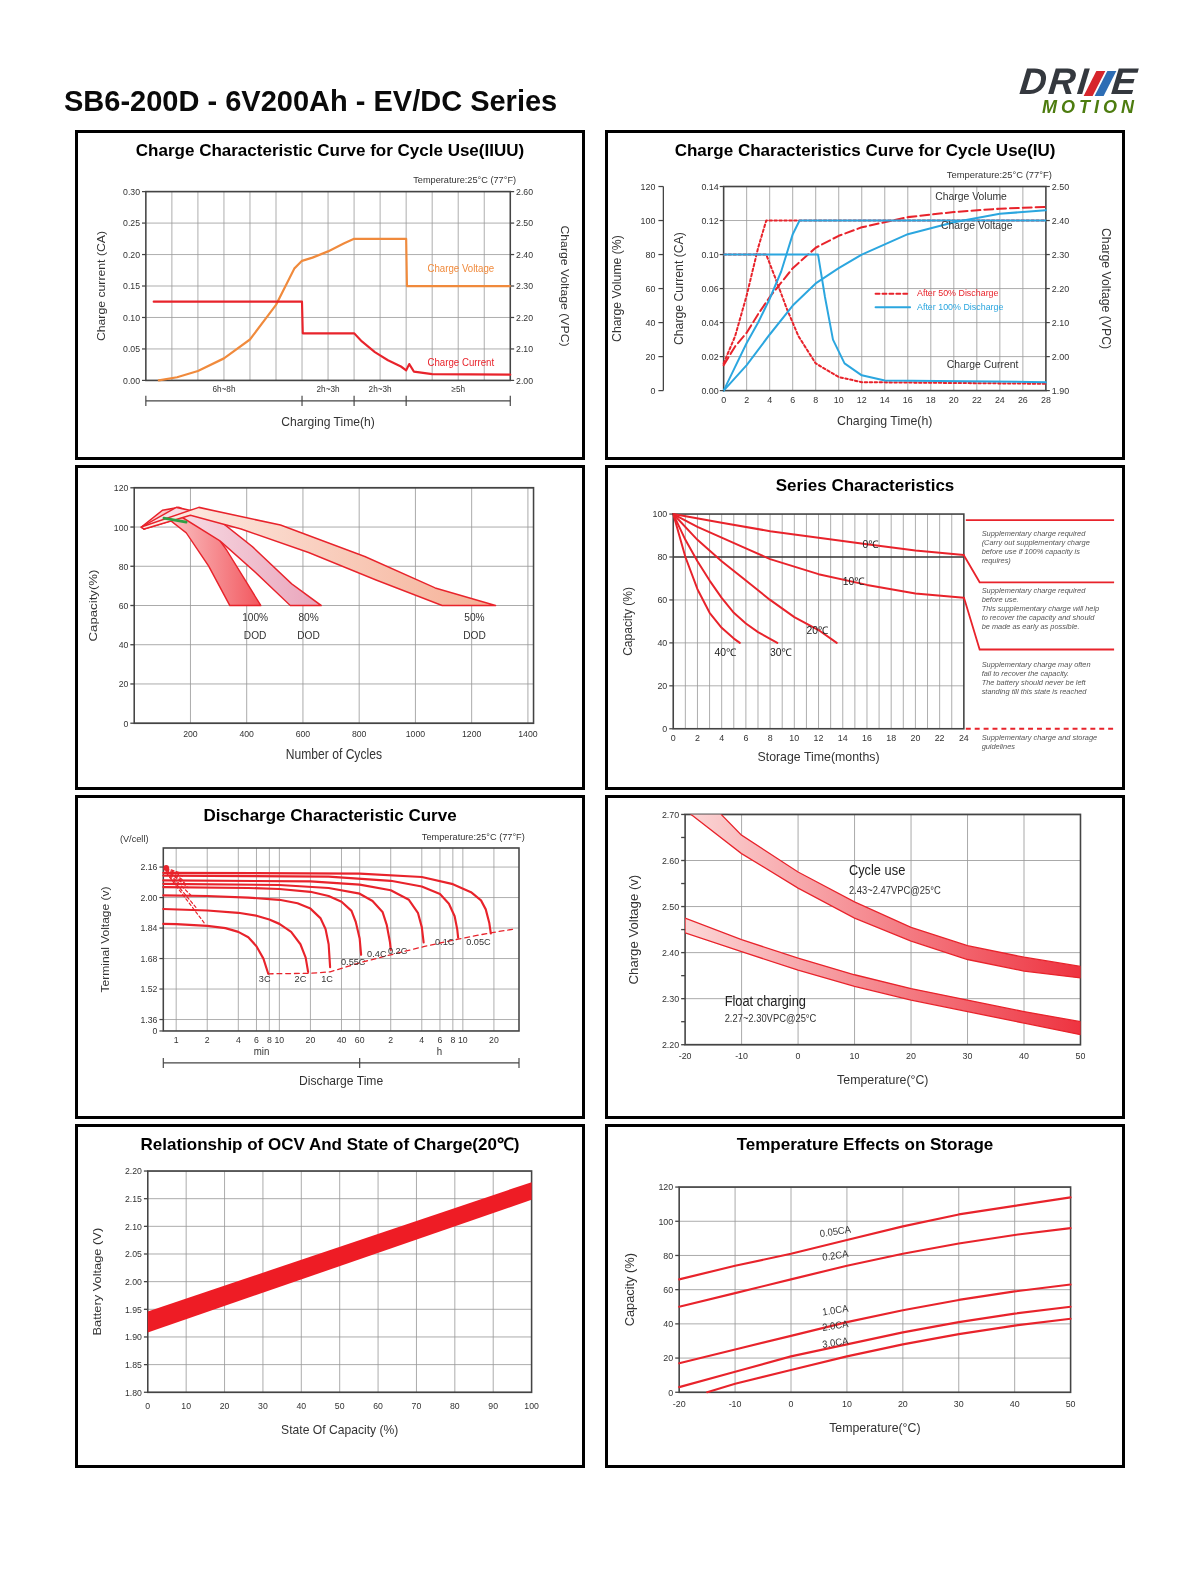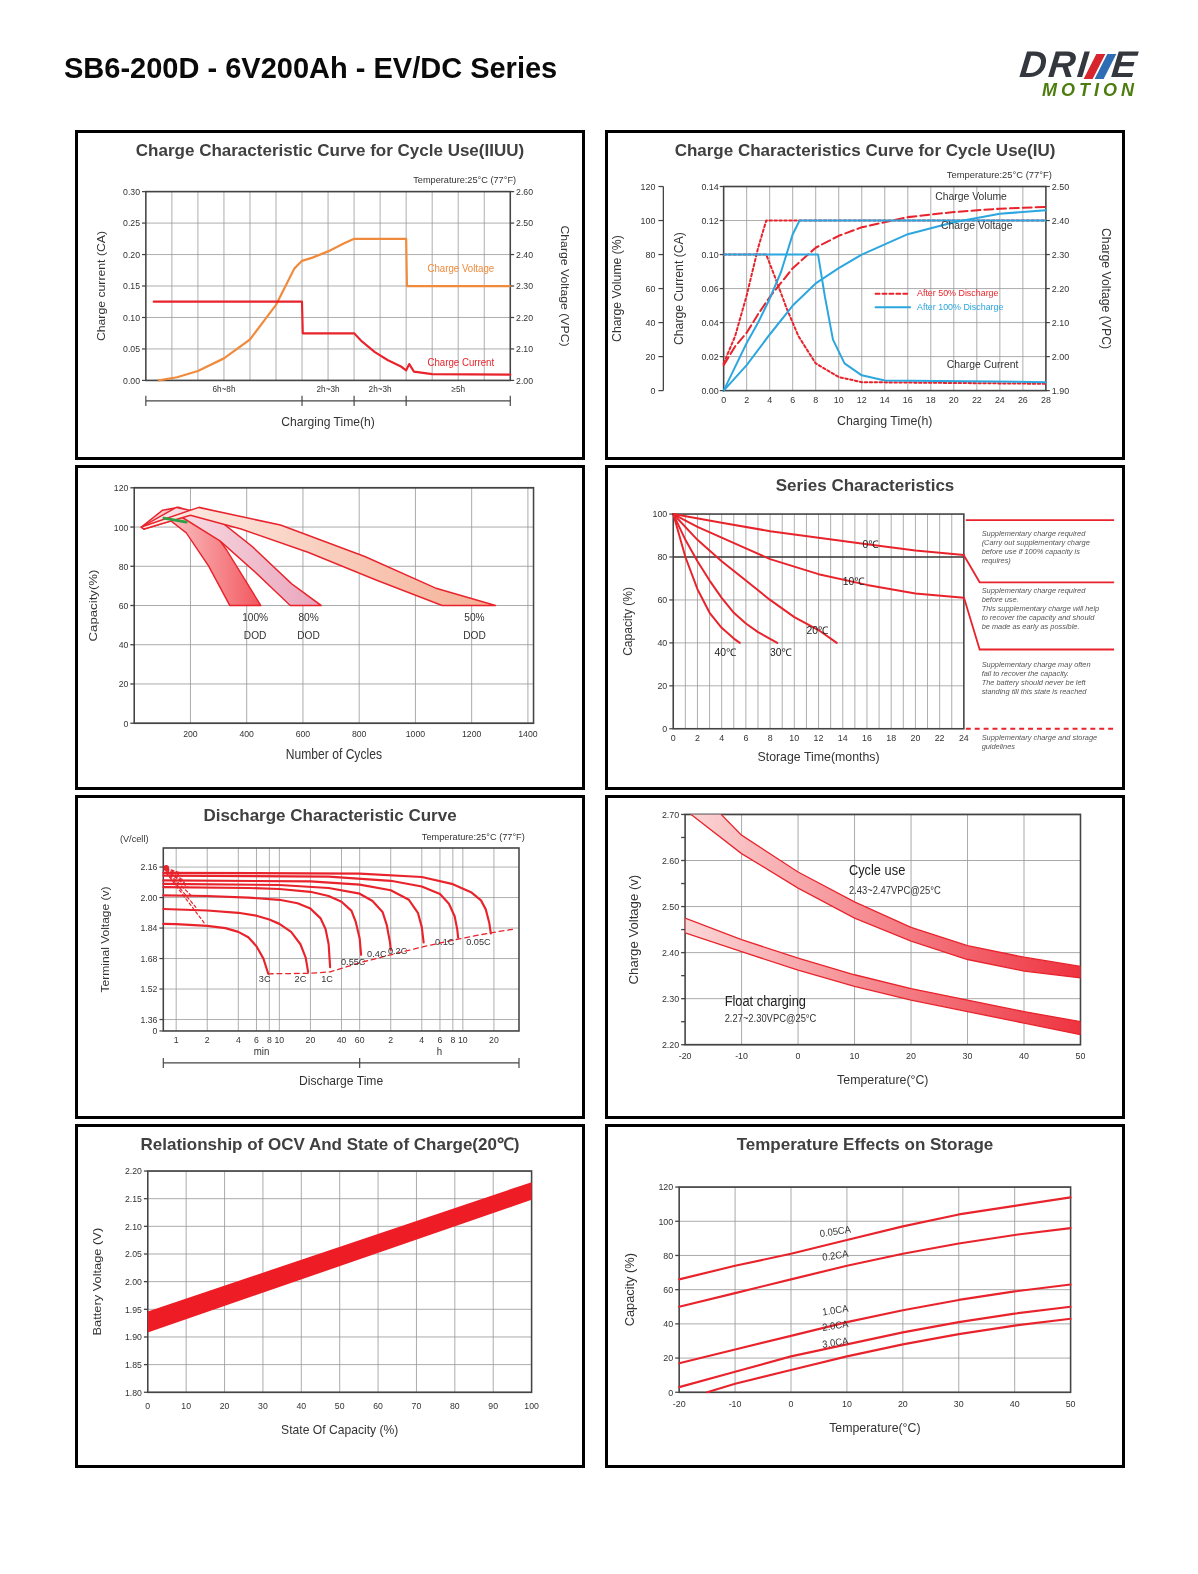--- a/index.html
+++ b/index.html
@@ -1,28 +1,28 @@
 <!DOCTYPE html>
 <html><head>
 <meta charset="utf-8">
 <style>
   html,body{margin:0;padding:0;}
   body{width:1198px;height:1574px;background:#fff;font-family:"Liberation Sans",sans-serif;}
   .page{position:relative;width:100%;height:100%;overflow:hidden;}
-  header{display:flex;justify-content:space-between;align-items:flex-start;padding:52px 60px 0 64px;height:66px;gap:48px;}
+  header{display:flex;justify-content:space-between;align-items:flex-end;padding:52px 60px 0 64px;height:66px;gap:48px;}
   h1{font-size:29px;margin:0;color:#0a0a0a;font-weight:bold;font-family:"Liberation Sans",sans-serif;}
   .logo{text-align:right;margin-top:-6px;}
   .drive{font-size:37px;font-weight:bold;font-style:italic;color:#34383e;letter-spacing:2px;line-height:1;transform:skewX(-6deg);}
   .sl{display:inline-block;width:9px;height:25px;margin:0 1px;transform:skewX(-22deg) translateY(2px);}
   .sl.red{background:#d6252c;}
   .sl.blue{background:#2e6db4;}
   .motion{font-size:18px;font-weight:bold;font-style:italic;color:#4d7c0f;letter-spacing:4px;margin-top:-3px;}
   .grid{display:grid;grid-template-columns:510px 520px;grid-template-rows:330px 325px 324px 344px;column-gap:20px;row-gap:5px;padding:0 73px 0 75px;margin-top:12px;}
   .panel{border:3px solid #000;background:#fff;display:flex;flex-direction:column;overflow:hidden;}
-  .panel-title{color:#404040;font-weight:bold;font-size:17px;text-align:center;padding-top:8px;line-height:1.18;white-space:pre-line;}
+  .panel-title{color:#000000;font-weight:bold;font-size:17px;text-align:center;padding-top:8px;line-height:1.18;white-space:pre-line;}
   .panel svg{flex:1;width:100%;min-height:0;display:block;}
   svg text{font-family:"Liberation Sans",sans-serif;}
 </style>
 </head>
 <body>
 
 <div class="page">
   <header>
     <h1>SB6-200D - 6V200Ah - EV/DC Series</h1>
     <div class="logo">

